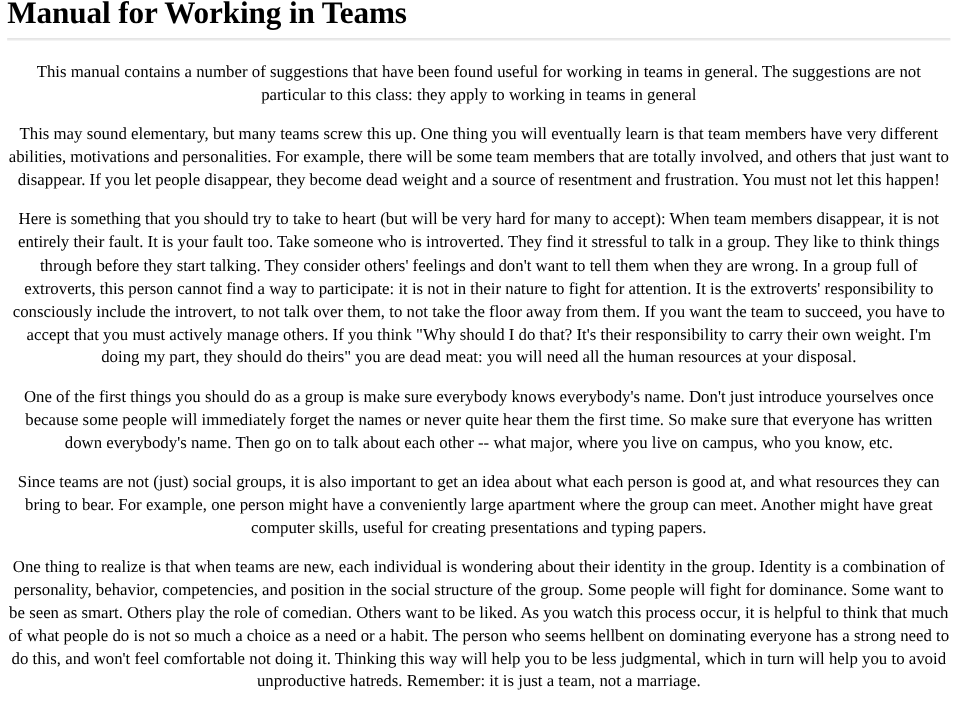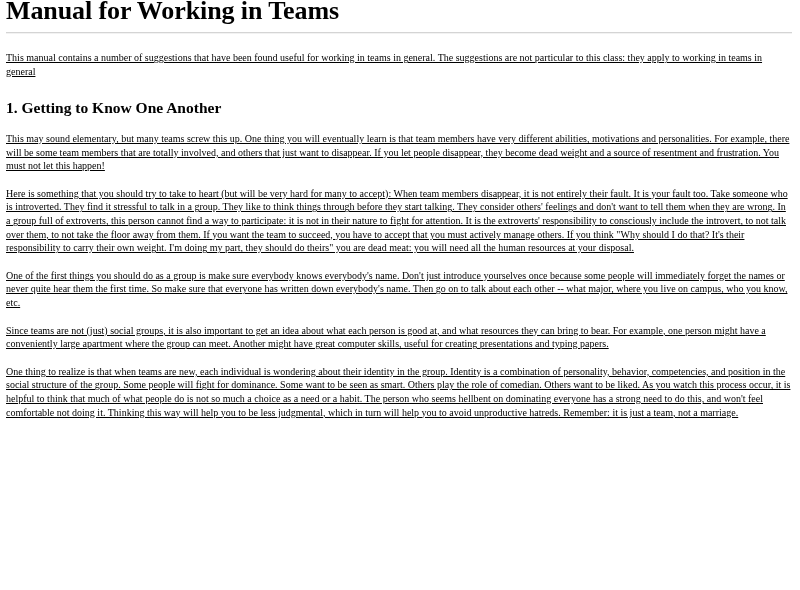--- a/index.html
+++ b/index.html
@@ -42,43 +42,41 @@
   }
   h2.section-heading {
     font-family: "Liberation Serif", "DejaVu Serif", serif;
     font-size: 15.5px;
     font-weight: bold;
     margin: 21px 0 0 0;
     padding: 0;
     line-height: 1.2;
   }
   p.body-text {
-    font-size: 10px;
+    font-size: 14px;
     line-height: 1.36;
     margin: 14px 0 0 0;
     padding: 0;
-    text-align: left;
-    text-decoration: underline;
+    text-align: center;
   }
   p.body-text.first-after-rule {
     margin-top: 17px;
   }
 </style>
 </head>
 <body>
 
 <div class="page">
 
   <h1 class="doc-title">Manual for Working in Teams</h1>
 
   <hr class="title-rule">
 
   <p class="body-text first-after-rule">This manual contains a number of suggestions that have been found useful for working in teams in general. The suggestions are not particular to this class: they apply to working in teams in general</p>
 
-  <h2 class="section-heading">1. Getting to Know One Another</h2>
 
   <p class="body-text">This may sound elementary, but many teams screw this up. One thing you will eventually learn is that team members have very different abilities, motivations and personalities. For example, there will be some team members that are totally involved, and others that just want to disappear. If you let people disappear, they become dead weight and a source of resentment and frustration. You must not let this happen!</p>
 
   <p class="body-text">Here is something that you should try to take to heart (but will be very hard for many to accept): When team members disappear, it is not entirely their fault. It is your fault too. Take someone who is introverted. They find it stressful to talk in a group. They like to think things through before they start talking. They consider others' feelings and don't want to tell them when they are wrong. In a group full of extroverts, this person cannot find a way to participate: it is not in their nature to fight for attention. It is the extroverts' responsibility to consciously include the introvert, to not talk over them, to not take the floor away from them. If you want the team to succeed, you have to accept that you must actively manage others. If you think "Why should I do that? It's their responsibility to carry their own weight. I'm doing my part, they should do theirs" you are dead meat: you will need all the human resources at your disposal.</p>
 
   <p class="body-text">One of the first things you should do as a group is make sure everybody knows everybody's name. Don't just introduce yourselves once because some people will immediately forget the names or never quite hear them the first time. So make sure that everyone has written down everybody's name. Then go on to talk about each other -- what major, where you live on campus, who you know, etc.</p>
 
   <p class="body-text">Since teams are not (just) social groups, it is also important to get an idea about what each person is good at, and what resources they can bring to bear. For example, one person might have a conveniently large apartment where the group can meet. Another might have great computer skills, useful for creating presentations and typing papers.</p>
 
   <p class="body-text">One thing to realize is that when teams are new, each individual is wondering about their identity in the group. Identity is a combination of personality, behavior, competencies, and position in the social structure of the group. Some people will fight for dominance. Some want to be seen as smart. Others play the role of comedian. Others want to be liked. As you watch this process occur, it is helpful to think that much of what people do is not so much a choice as a need or a habit. The person who seems hellbent on dominating everyone has a strong need to do this, and won't feel comfortable not doing it. Thinking this way will help you to be less judgmental, which in turn will help you to avoid unproductive hatreds. Remember: it is just a team, not a marriage.</p>

